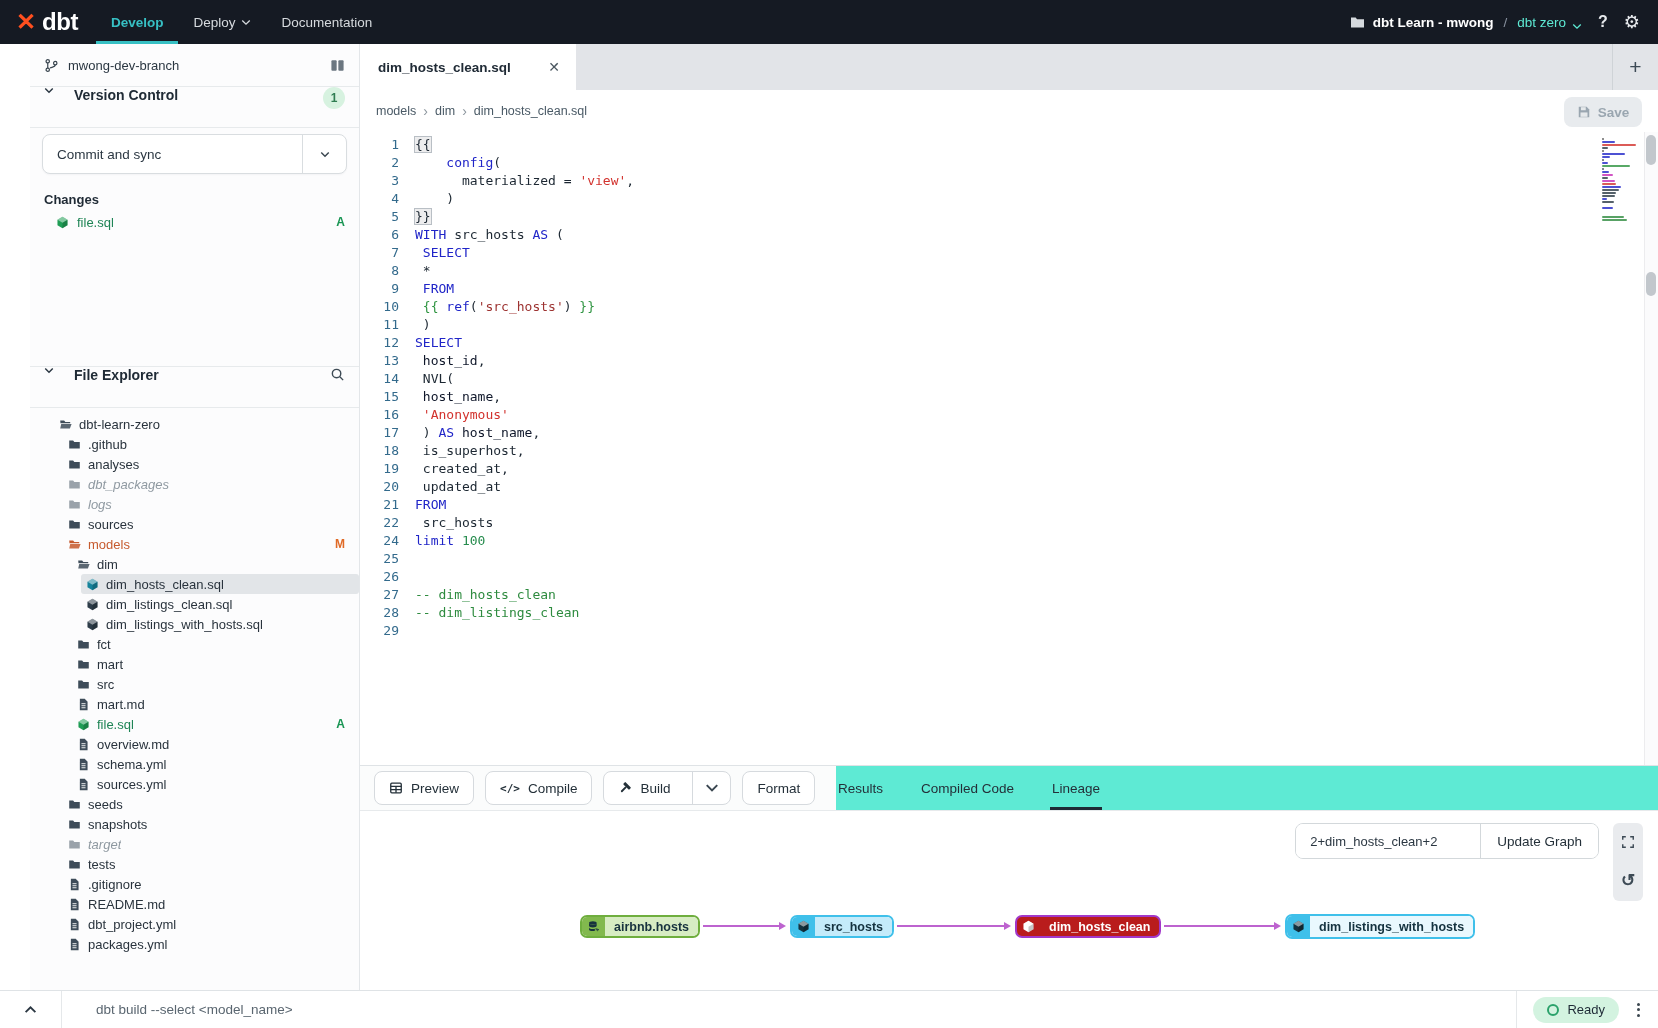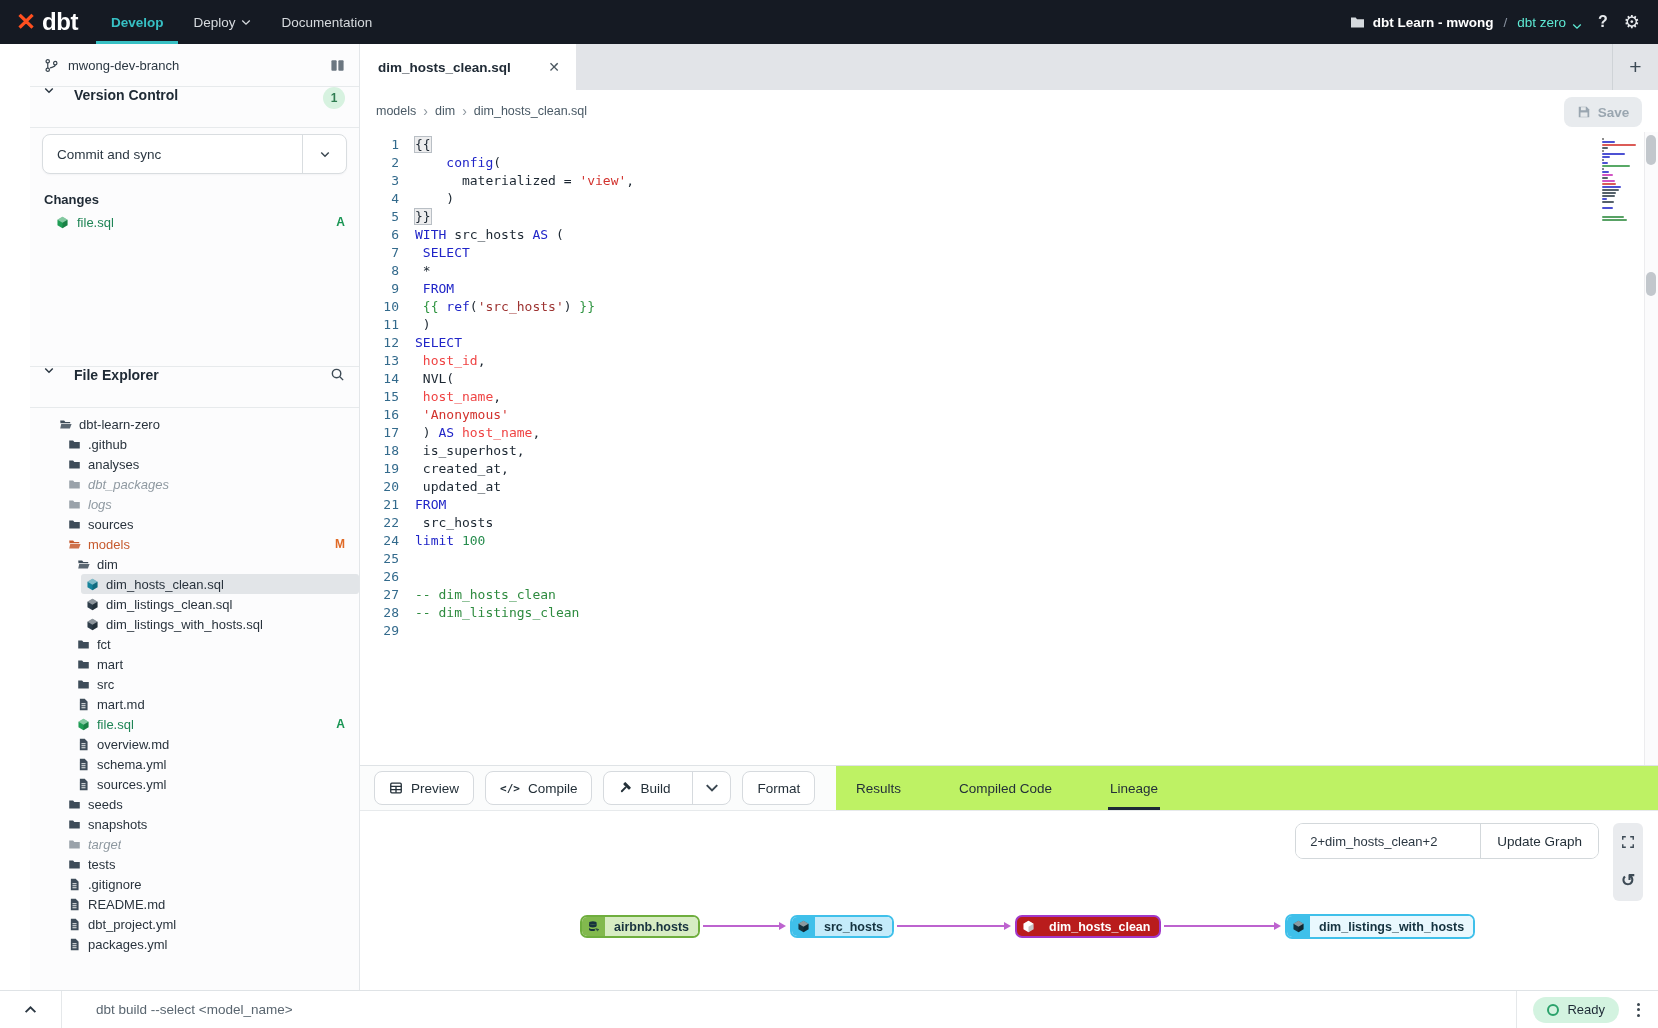--- a/index.html
+++ b/index.html
@@ -83,34 +83,34 @@
   .save-btn { position:absolute; right:16px; top:7px; height:30px; width:78px; background:#e8ebee; border:none; border-radius:8px; color:#9aa6b0; font-size:13.5px; font-weight:600; display:flex; align-items:center; justify-content:center; gap:7px; font-family:"Liberation Sans",sans-serif; }
   .save-btn svg { width:14px; height:14px; }
 
   .code-area { flex:1; position:relative; background:#fff; overflow:hidden; font-family:"DejaVu Sans Mono", monospace; padding-top:4px; }
   .code-line { display:flex; height:18px; line-height:18px; font-size:13px; white-space:pre; }
   .ln { width:55px; flex:none; text-align:right; padding-right:16px; color:#336a8c; }
   .code-text { color:#1c2732; }
   .tk-k { color:#2025c8; }
   .tk-s { color:#d2322d; }
   .tk-s2 { color:#9d3331; }
-  .tk-m { color:#ef4444; }
+  .tk-m { color:#0f172a; }
   .tk-g { color:#2e9440; }
   .tk-n { color:#278c4e; }
   .tk-c { color:#2e8b3f; }
   .tk-box { background:#ededee; box-shadow:0 0 0 1px #b9bfc5; }
   .minimap { position:absolute; top:6px; right:20px; width:36px; }
   .minimap .mmbar { height:2px; margin-bottom:1px; border-radius:1px; opacity:.8; }
   .vscroll { position:absolute; top:0; right:0; width:14px; height:100%; background:#fbfbfc; border-left:1px solid #ececee; }
   .vthumb { position:absolute; right:2px; width:10px; background:#c2c7cc; border-radius:5px; }
 
   
   .toolbar { height:45px; border-top:1px solid #dfe3e6; display:flex; align-items:stretch; flex:none; }
   .toolbar-left { width:476px; flex:none; background:#fbfcfc; display:flex; align-items:center; gap:11px; padding-left:14px; }
-  .toolbar-right { flex:1; background:#bef264; display:flex; align-items:stretch; gap:54px; padding-left:18px; }
+  .toolbar-right { flex:1; background:#5eead4; display:flex; align-items:stretch; gap:34px; }
   .tbtn { height:34px; background:#fff; border:1px solid #d6dade; border-radius:8px; display:flex; align-items:center; gap:8px; padding:0 14px; font-size:13.5px; font-weight:500; color:#243039; cursor:pointer; font-family:"Liberation Sans",sans-serif; }
   .tbtn svg { width:14px; height:14px; }
   .tbtn .codeglyph { font-family:"DejaVu Sans Mono",monospace; font-size:11px; font-weight:700; }
   .tbtn-split { padding:0; }
   .tbtn-split .tb-main { display:flex; align-items:center; gap:8px; padding:0 14px; height:100%; }
   .tbtn-split .tb-chev { width:38px; height:100%; border-left:1px solid #d6dade; display:flex; align-items:center; justify-content:center; color:#3a4650; }
   .btab { display:flex; align-items:center; font-size:13.5px; color:#243039; cursor:pointer; border-bottom:3px solid transparent; border-top:3px solid transparent; padding:0 2px; }
   .btab.active { border-bottom-color:#1e2a36; font-weight:500; }
 
   .lineage { flex:none; height:180px; position:relative; background:#fff; border-top:1px solid #e7eaec; }

